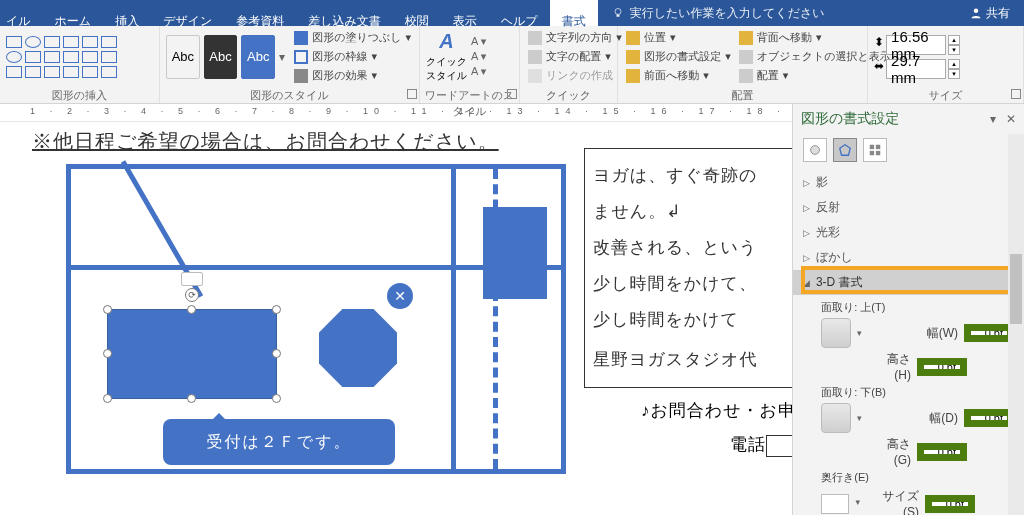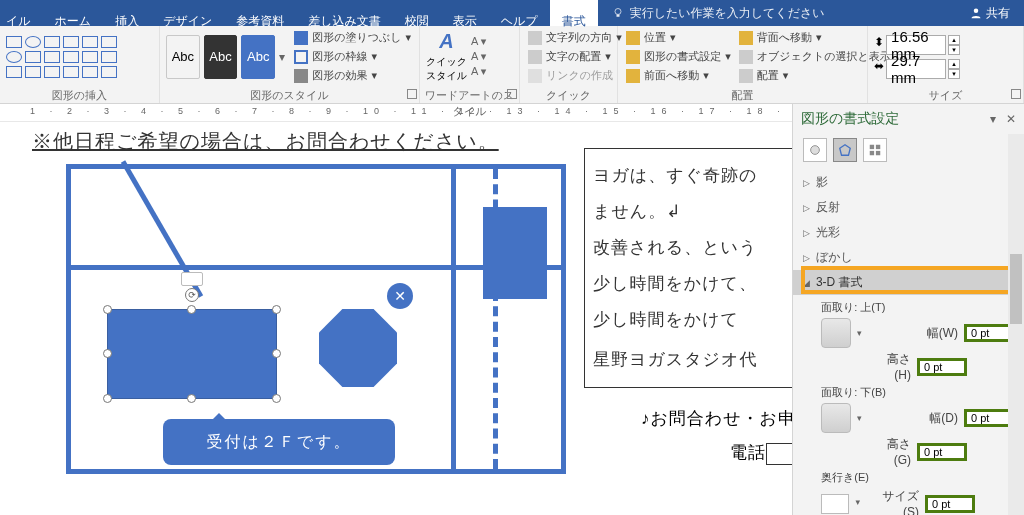--- a/index.html
+++ b/index.html
@@ -52,21 +52,21 @@
 .sel-rect { position: absolute; left: 36px; top: 140px; width: 170px; height: 90px; background: #4472c4; border: 1px solid #3a5fa0; border-radius: 4px; }
 .handle { position: absolute; width: 9px; height: 9px; background: #fff; border: 1px solid #777; border-radius: 50%; }
 .rot { position: absolute; left: 50%; top: -22px; transform: translateX(-50%); width: 14px; height: 14px; border: 1px solid #777; border-radius: 50%; display: flex; align-items: center; justify-content: center; font-size: 9px; color: #555; background: #fff; }
 .opt-btn { position: absolute; left: 50%; top: -38px; transform: translateX(-50%); width: 22px; height: 14px; border: 1px solid #bbb; background: #fff; border-radius: 2px; }
 
 .callout { position: absolute; left: 92px; top: 250px; width: 232px; height: 46px; background: #4472c4; color: #fff; border-radius: 8px; display: flex; align-items: center; justify-content: center; font-size: 16px; letter-spacing: 2px; }
 .callout::before { content: ""; position: absolute; left: 44px; top: -18px; border: 12px solid transparent; border-bottom-color: #4472c4; }
 
 .textbox { position: absolute; left: 564px; top: 26px; width: 216px; border: 1px solid #333; padding: 12px 8px; font-size: 17px; line-height: 30px; color: #333; letter-spacing: 1px; }
 .textbox .para { margin-bottom: 6px; }
-.inquiry { position: absolute; left: 576px; top: 280px; font-size: 17px; letter-spacing: 1px; line-height: 34px; text-align: right; width: 200px; }
+.inquiry { position: absolute; left: 576px; top: 272px; font-size: 17px; letter-spacing: 1px; line-height: 34px; text-align: right; width: 200px; }
 .phonebox { display: inline-block; width: 30px; height: 22px; border: 1px solid #333; vertical-align: middle; }
 
 
 .pane { position: absolute; top: 104px; right: 0; width: 232px; bottom: 0; background: #f3f3f3; border-left: 1px solid #d4d4d4; font-size: 12px; }
 .pane-hd { display: flex; align-items: center; justify-content: space-between; padding: 6px 8px; color: #2f6b3a; font-size: 14px; }
 .pane-hd .ctl { display: flex; gap: 10px; color: #666; font-size: 12px; }
 .pane-icons { display: flex; gap: 6px; padding: 4px 10px 8px; }
 .pane-icons .pi { width: 24px; height: 24px; border: 1px solid #bbb; display: flex; align-items: center; justify-content: center; background: #fff; }
 .pane-icons .pi.active { background: #c8c8c8; border-color: #888; }
 .pane-icons .pi svg { width: 14px; height: 14px; }
@@ -74,21 +74,21 @@
 .sect .tri { font-size: 9px; color: #666; }
 .sect.expanded { background: #d0d0d0; color: #333; }
 .highlight-box { position: absolute; left: 8px; top: 162px; right: 6px; height: 28px; border: 4px solid #f5a623; pointer-events: none; }
 .props { padding: 2px 10px 6px 28px; }
 .prop-row { display: flex; align-items: center; gap: 6px; margin: 3px 0; }
 .prop-label { font-size: 11px; color: #444; width: 70px; white-space: nowrap; }
 .prop-sub { font-size: 12px; color: #444; width: 40px; text-align: right; }
 .bevel { width: 30px; height: 30px; background: linear-gradient(#e8e8e8,#cfcfcf); border: 1px solid #bbb; border-radius: 4px; }
 .colorwell { width: 28px; height: 20px; border: 1px solid #bbb; background: #fff; position: relative; }
 .colorwell::after { content: "▾"; position: absolute; right: -12px; top: 2px; font-size: 9px; color: #666; }
-.num-input { width: 50px; height: 18px; border: 3px solid #4d7c0f; background: #fff; font-size: 11px; padding: 0 4px; }
+.num-input { width: 50px; height: 18px; border: 7px solid #4d7c0f; background: #fff; font-size: 11px; padding: 0 4px; text-align: right; }
 .pane-scroll { position: absolute; right: 0; top: 30px; bottom: 0; width: 16px; background: #eaeaea; }
 .pane-scroll .thumb { position: absolute; left: 2px; right: 2px; top: 120px; height: 70px; background: #c1c1c1; }
 
 .bulb { width: 12px; height: 12px; }
 </style>
 </head>
 <body>
 
 <div class="tabbar">
   <div class="tab file">イル</div>

